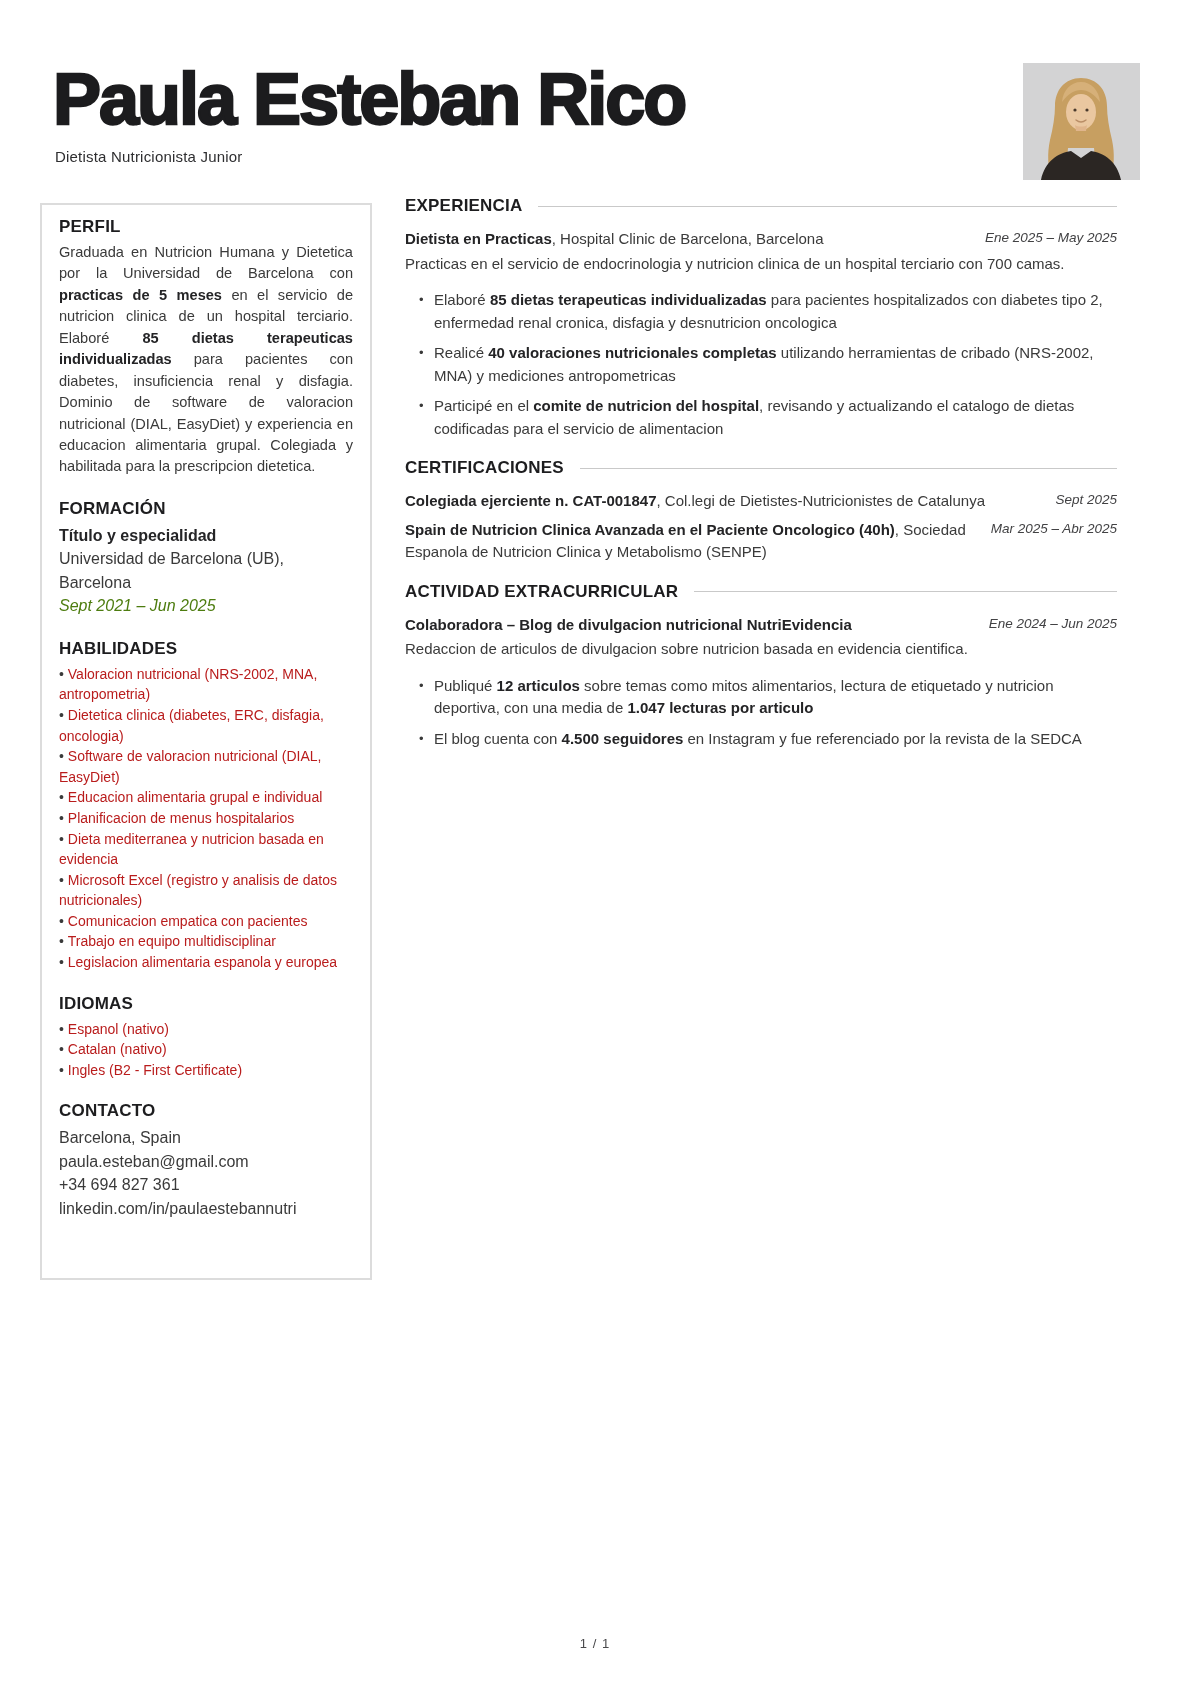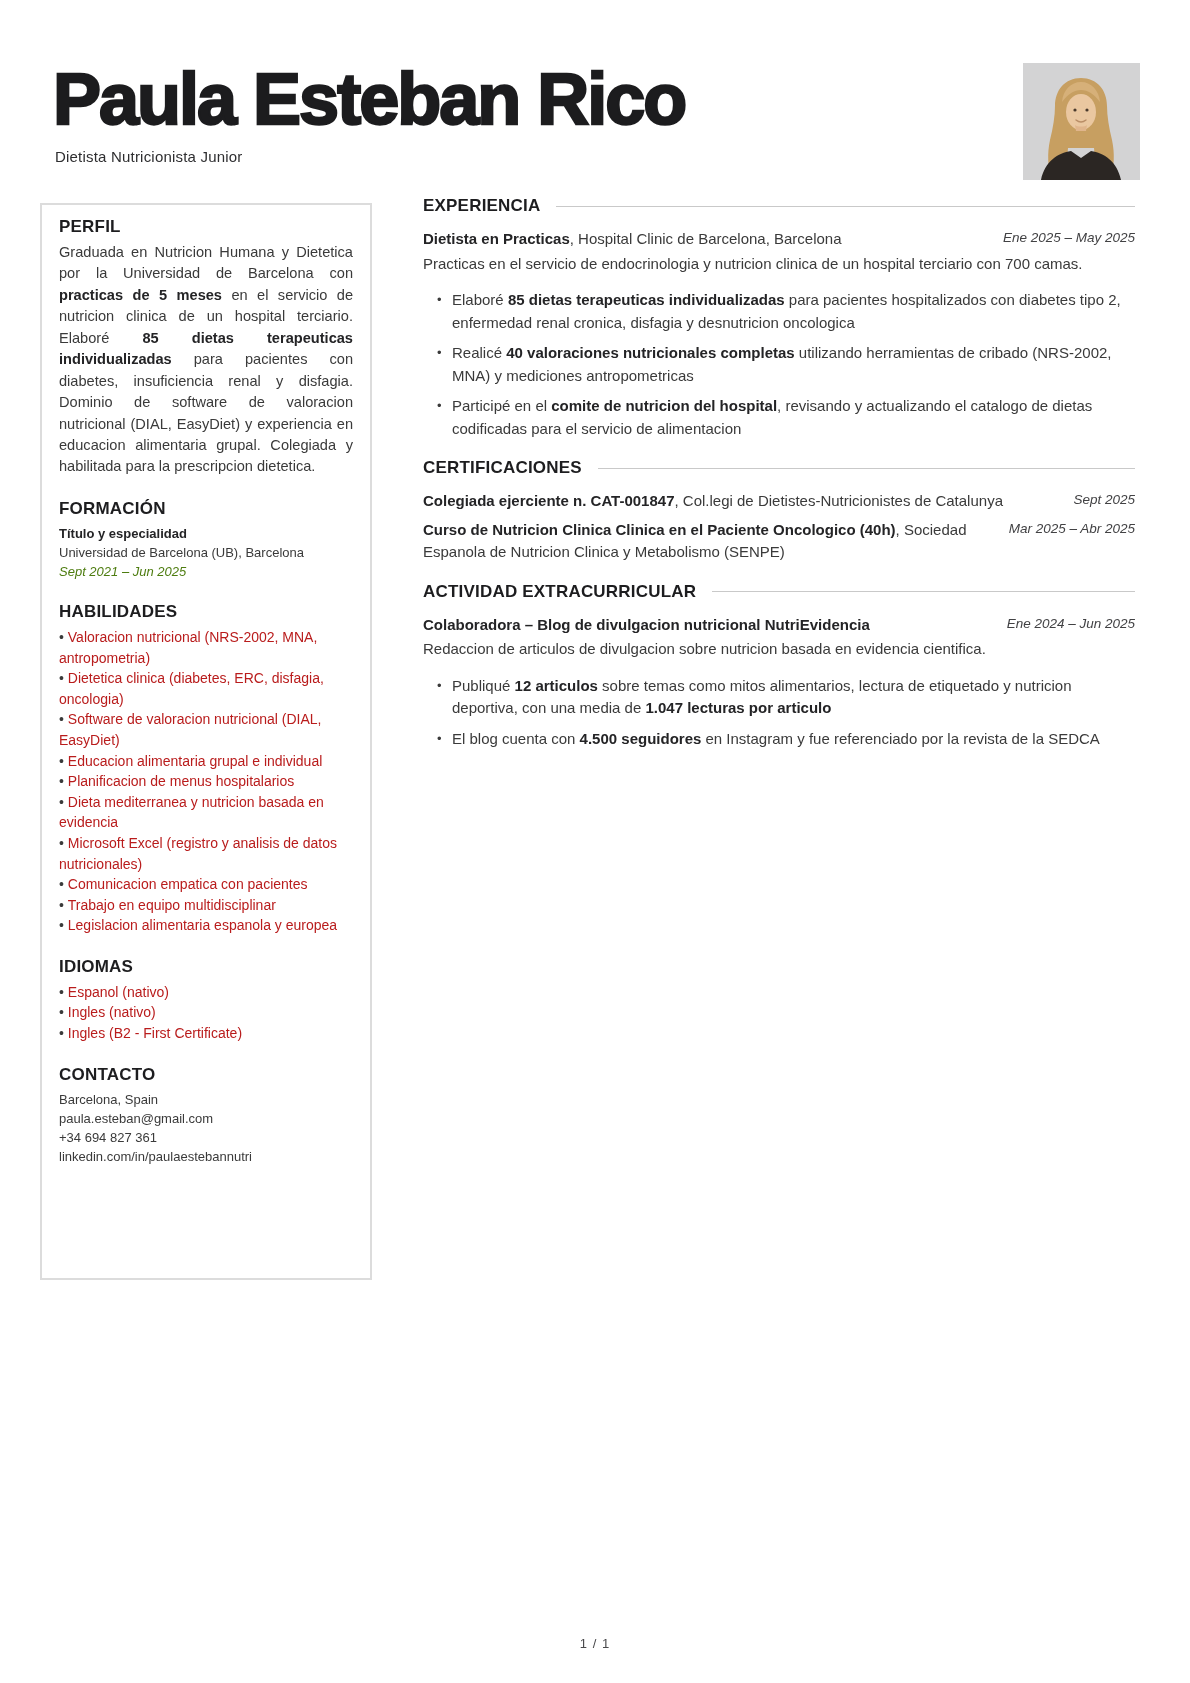--- a/index.html
+++ b/index.html
@@ -38,29 +38,29 @@
     overflow:hidden;
   }
   .sb-section{margin-bottom:21px;}
   .sb-title{
     font-size:17px;font-weight:bold;color:#1d1d1f;
     letter-spacing:.2px;margin:0 0 5px 0;
   }
   .sb-par{
     font-size:14.6px;line-height:1.47;text-align:justify;color:#3a3a3a;margin:0;
   }
-  .sb-line{font-size:13px;line-height:1.47;color:#3a3a3a;}
+  .sb-line{font-size:16px;line-height:1.47;color:#3a3a3a;}
   .sb-bold{font-weight:bold;color:#242426;}
   .sb-italic{font-style:italic;color:#4d7c0f;}
   .sb-bullet{font-size:14px;line-height:1.47;color:#b91c1c;}
   .sb-bullet::before{content:"\2022\00a0";color:#3a3a3a;}
   b{color:#242426;}
   
   .main{
-    position:absolute;left:423px;top:196px;width:712px;
+    position:absolute;left:405px;top:196px;width:712px;
   }
   .m-section{margin-bottom:18px;}
   .m-header{display:flex;align-items:center;margin-bottom:12px;}
   .m-title{
     font-size:17px;font-weight:bold;color:#1d1d1f;letter-spacing:.2px;
     white-space:nowrap;margin:0;
   }
   .m-rule{flex:1;height:1px;background:#c9c9c9;margin-left:16px;}
   .entry{margin-bottom:14px;}
   .entry-head{display:flex;justify-content:space-between;align-items:flex-start;}
@@ -131,21 +131,21 @@
       <div class="sb-bullet">Dieta mediterranea y nutricion basada en evidencia</div>
       <div class="sb-bullet">Microsoft Excel (registro y analisis de datos nutricionales)</div>
       <div class="sb-bullet">Comunicacion empatica con pacientes</div>
       <div class="sb-bullet">Trabajo en equipo multidisciplinar</div>
       <div class="sb-bullet">Legislacion alimentaria espanola y europea</div>
     </section>
 
     <section class="sb-section">
       <h2 class="sb-title">IDIOMAS</h2>
       <div class="sb-bullet">Espanol (nativo)</div>
-      <div class="sb-bullet">Ingles (nativo)</div>
+      <div class="sb-bullet">Catalan (nativo)</div>
       <div class="sb-bullet">Ingles (B2 - First Certificate)</div>
     </section>
 
     <section class="sb-section">
       <h2 class="sb-title">CONTACTO</h2>
       <div class="sb-line">Barcelona, Spain</div>
       <div class="sb-line">paula.esteban@gmail.com</div>
       <div class="sb-line">+34 694 827 361</div>
       <div class="sb-line">linkedin.com/in/paulaestebannutri</div>
     </section>
@@ -179,21 +179,21 @@
         <div class="m-rule"></div>
       </div>
       <div class="entry" style="margin-bottom:6px;">
         <div class="entry-head">
           <span class="entry-heading"><b>Colegiada ejerciente n. CAT-001847</b><span>, Col.legi de Dietistes-Nutricionistes de Catalunya</span></span>
           <span class="entry-date">Sept 2025</span>
         </div>
       </div>
       <div class="entry" style="margin-bottom:6px;">
         <div class="entry-head">
-          <span class="entry-heading"><b>Curso de Nutricion Clinica Clinica en el Paciente Oncologico (40h)</b><span>, Sociedad Espanola de Nutricion Clinica y Metabolismo (SENPE)</span></span>
+          <span class="entry-heading"><b>Spain de Nutricion Clinica Avanzada en el Paciente Oncologico (40h)</b><span>, Sociedad Espanola de Nutricion Clinica y Metabolismo (SENPE)</span></span>
           <span class="entry-date">Mar 2025 – Abr 2025</span>
         </div>
       </div>
     </section>
 
     <section class="m-section">
       <div class="m-header">
         <h2 class="m-title">ACTIVIDAD EXTRACURRICULAR</h2>
         <div class="m-rule"></div>
       </div>

